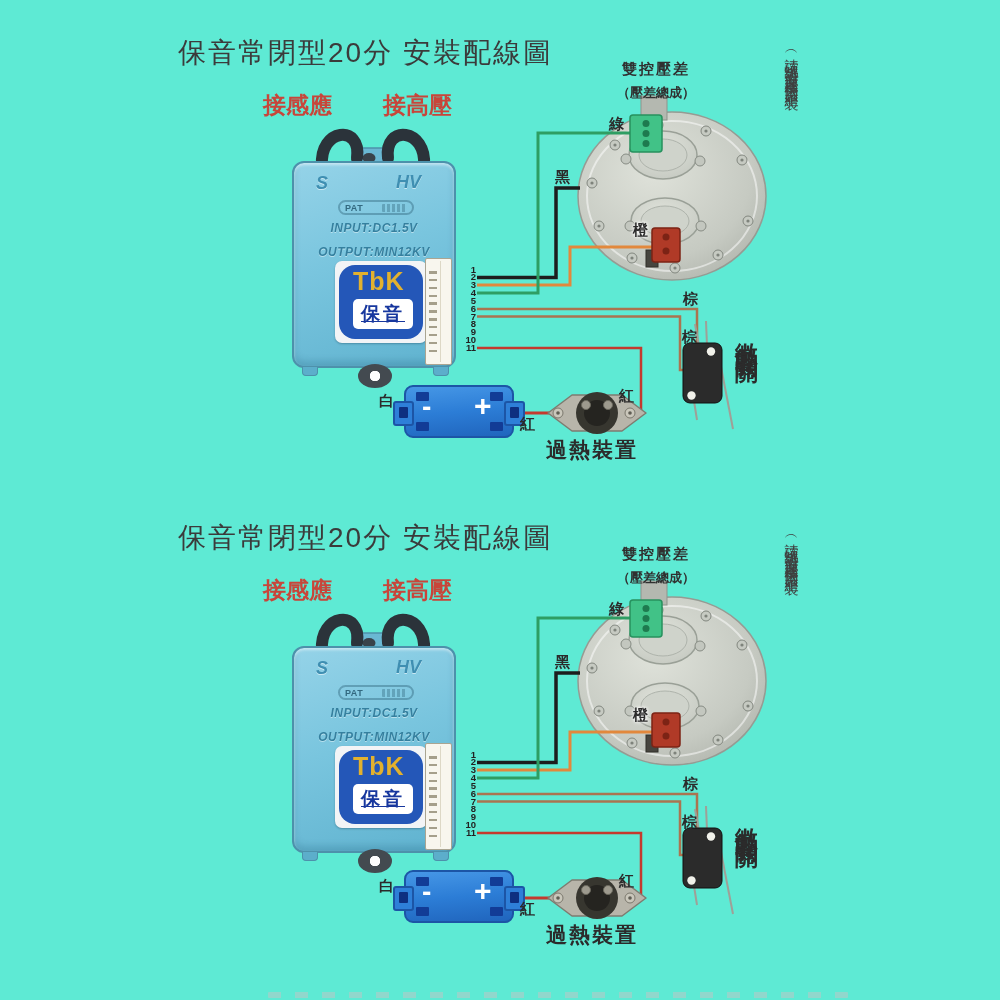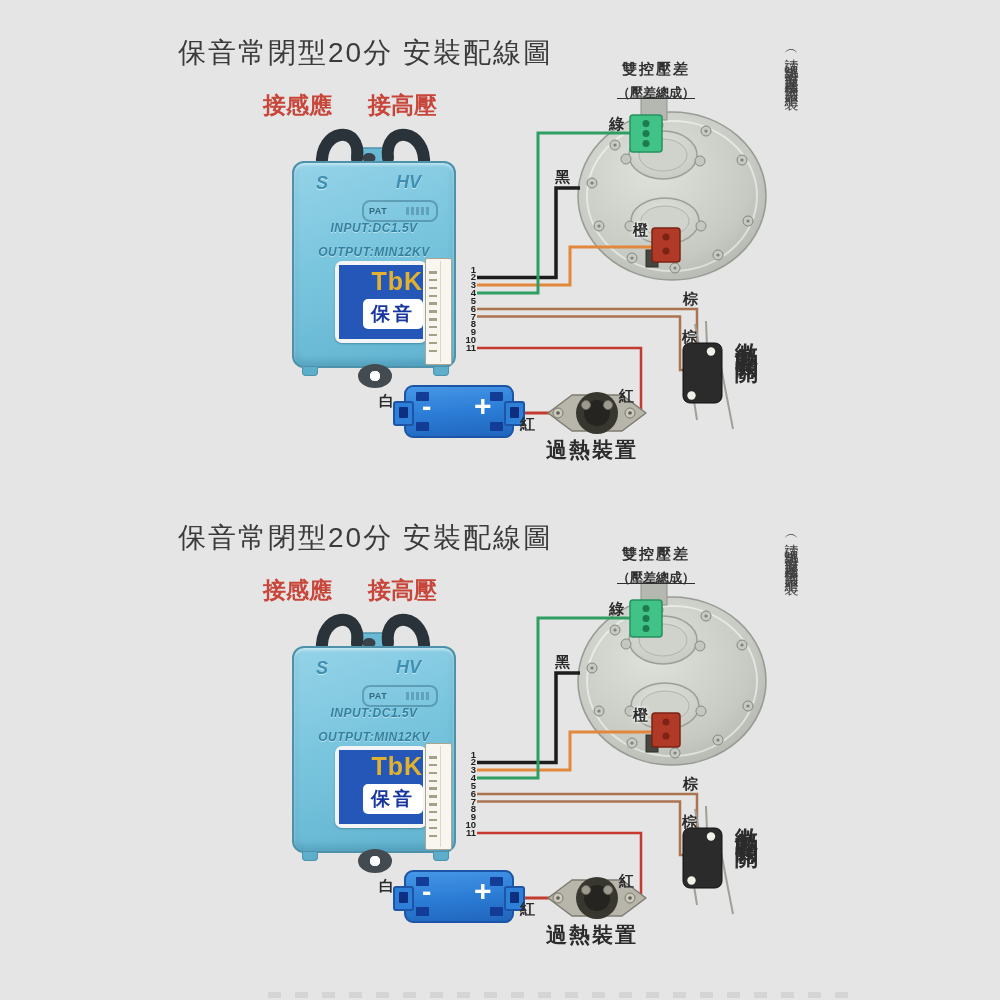--- a/index.html
+++ b/index.html
@@ -1,37 +1,37 @@
 <!DOCTYPE html>
 <html style="--c-title: #3b3b3b; --c-red-label: #c8453a; --c-wire-black: #1d1d1d; --c-wire-green: #2e9e63; --c-wire-orange: #e2883c; --c-wire-brown: #aa7450; --c-wire-red: #c43a2e; --c-device-blue: #79c5de; --c-label-blue: #2457b8; --c-tbk-yellow: #e2b12e; --c-baoyin-blue: #17379e; --c-battery-blue: #2c7dd6; --c-conn-green: #41c287; --c-conn-orange: #b03a27; --c-switch-black: #2b2b2b; --c-metal-gray: #ccd0c8;"><head>
 <meta charset="utf-8">
 <style>
   * { margin:0; padding:0; box-sizing:border-box; }
   html,body { background:#fff; }
   .stage {
-    position:relative; width:1000px; height:1000px; background:#e5e5e5;
+    position:relative; width:1000px; height:1000px; background:#5eead4;
     overflow:hidden; font-family:"Liberation Sans", sans-serif;
   }
   .diagram { position:absolute; left:0; width:1000px; height:470px; }
   #d1 { top:30px; } #d2 { top:515px; }
 
   .abs { position:absolute; }
 
   .main-title { left:178px; top:4px; font-size:28px; letter-spacing:2px; color:var(--c-title); white-space:nowrap; }
   .tap-label { font-size:23px; font-weight:bold; color:var(--c-red-label); white-space:nowrap; }
   .tap-sensor { left:263px; top:60px; }
-  .tap-hv     { left:368px; top:60px; }
+  .tap-hv     { left:383px; top:60px; }
 
   .side-note { left:783px; top:14px; height:330px; writing-mode:vertical-rl;
     font-size:14px; color:#3f3f3f; letter-spacing:3px; white-space:nowrap; }
 
   .pressure-title { left:588px; top:30px; width:136px; text-align:center;
     font-size:15px; font-weight:bold; letter-spacing:2px; color:#303030; }
   .pressure-subtitle { left:588px; top:54px; width:136px; text-align:center;
-    font-size:13px; font-weight:bold; color:#303030;text-decoration:underline; }
+    font-size:13px; font-weight:bold; color:#303030; }
 
   .wire-lbl { font-size:15px; font-weight:bold; color:#2b2b2b; white-space:nowrap; }
   .lbl-green  { left:609px; top:85px; }
   .lbl-black  { left:555px; top:138px; }
   .lbl-orange { left:633px; top:191px; text-shadow:0 0 3px #fff, 0 0 4px #fff; }
   .lbl-brown1 { left:683px; top:260px; }
   .lbl-brown2 { left:682px; top:298px; }
   .lbl-red-oh   { left:619px; top:357px; }
   .lbl-red-batt { left:520px; top:385px; }
   .lbl-white    { left:379px; top:362px; }
@@ -41,36 +41,36 @@
   .overheat-label { left:546px; top:406px; font-size:21px; font-weight:bold; letter-spacing:2px; color:#2b2b2b; white-space:nowrap; }
 
   
   .igniter { left:292px; top:131px; width:164px; height:207px; border-radius:12px;
     background:linear-gradient(160deg,#95d3e8 0%,var(--c-device-blue) 45%,#5fb2cf 100%);
     border:2px solid #4d91ab;
     box-shadow:inset 0 2px 3px rgba(255,255,255,.5), inset 0 -5px 7px rgba(0,60,90,.18); }
   .igniter .abs { position:absolute; }
   .dev-s  { left:22px; top:10px; font-style:italic; font-weight:bold; font-size:18px; color:#3f8fb2; text-shadow:0 1px 0 rgba(255,255,255,.55); }
   .dev-hv { left:102px; top:9px; font-style:italic; font-weight:bold; font-size:18px; color:#3f8fb2; text-shadow:0 1px 0 rgba(255,255,255,.55); }
-  .pat-plate { left:44px; top:37px; width:76px; height:22px; border:2px solid rgba(40,92,114,.4);
-    border-radius:8px; display:flex; align-items:center; gap:19px; padding:0 5px;margin-left:24px; }
+  .pat-plate { left:44px; top:37px; width:76px; height:15px; border:2px solid rgba(40,92,114,.4);
+    border-radius:8px; display:flex; align-items:center; gap:19px; padding:0 5px; }
   .pat-text { font-size:9px; font-weight:bold; color:rgba(30,80,102,.8); letter-spacing:.5px; }
   .pat-lines { flex:1; height:8px; border-radius:1px;
     background:repeating-linear-gradient(90deg, rgba(40,92,114,.35) 0 3px, transparent 3px 5px); }
   .dev-input, .dev-output { left:0; width:100%; text-align:center; font-style:italic; font-weight:bold;
     font-size:12px; color:#35809f; text-shadow:0 1px 0 rgba(255,255,255,.45); letter-spacing:.5px; white-space:nowrap; }
   .dev-input  { top:58px;font-style:italic; }
   .dev-output { top:74px;margin-top:8px; }
   .brand-label { left:41px; top:98px; width:92px; height:82px; background:#f2f4f6; border-radius:7px;
     padding:4px; box-shadow:0 1px 2px rgba(0,40,60,.3); }
-  .brand-inner { width:100%; height:100%; background:var(--c-label-blue); border-radius:0;
-    display:flex; flex-direction:column; align-items:flex-end;padding-left:14px; }
+  .brand-inner { width:100%; height:100%; background:var(--c-label-blue); border-radius:16px;
+    display:flex; flex-direction:column; align-items:flex-start;padding-left:14px; }
   .tbk { font-weight:bold; font-size:25px; color:var(--c-tbk-yellow); letter-spacing:1px; margin-top:2px; }
   .baoyin { margin-top:3px; background:#fff; border-radius:5px; padding:2px 8px;
-    font-weight:bold; font-size:19px; color:var(--c-baoyin-blue); letter-spacing:3px; white-space:nowrap; }
+    font-weight:bold; font-size:19px; color:var(--c-baoyin-blue); letter-spacing:3px; white-space:nowrap;text-decoration:underline; }
   .conn-strip { left:131px; top:95px; width:27px; height:107px; background:#f8f6ee;
     border:1px solid #aaa592; border-radius:2px; }
   .conn-strip::after { content:""; position:absolute; left:14px; top:2px; bottom:2px; width:1px; background:#ddd8c6; }
   .pin-dash { position:absolute; left:3px; width:8px; height:2.5px; background:#a59f8b; }
   .mount-ear { left:64px; top:201px; width:34px; height:24px; border-radius:50%;
     background:radial-gradient(circle at 50% 50%, #fdfdfd 0 5px, #434a50 5.5px); }
   .foot { top:204px; width:16px; height:9px; background:#5caecb; border:1px solid #4d91ab; border-top:none; border-radius:0 0 4px 4px; }
   .foot-l { left:8px; } .foot-r { left:139px; }
 
   .pin-num { position:absolute; left:452px; width:24px; text-align:right;

